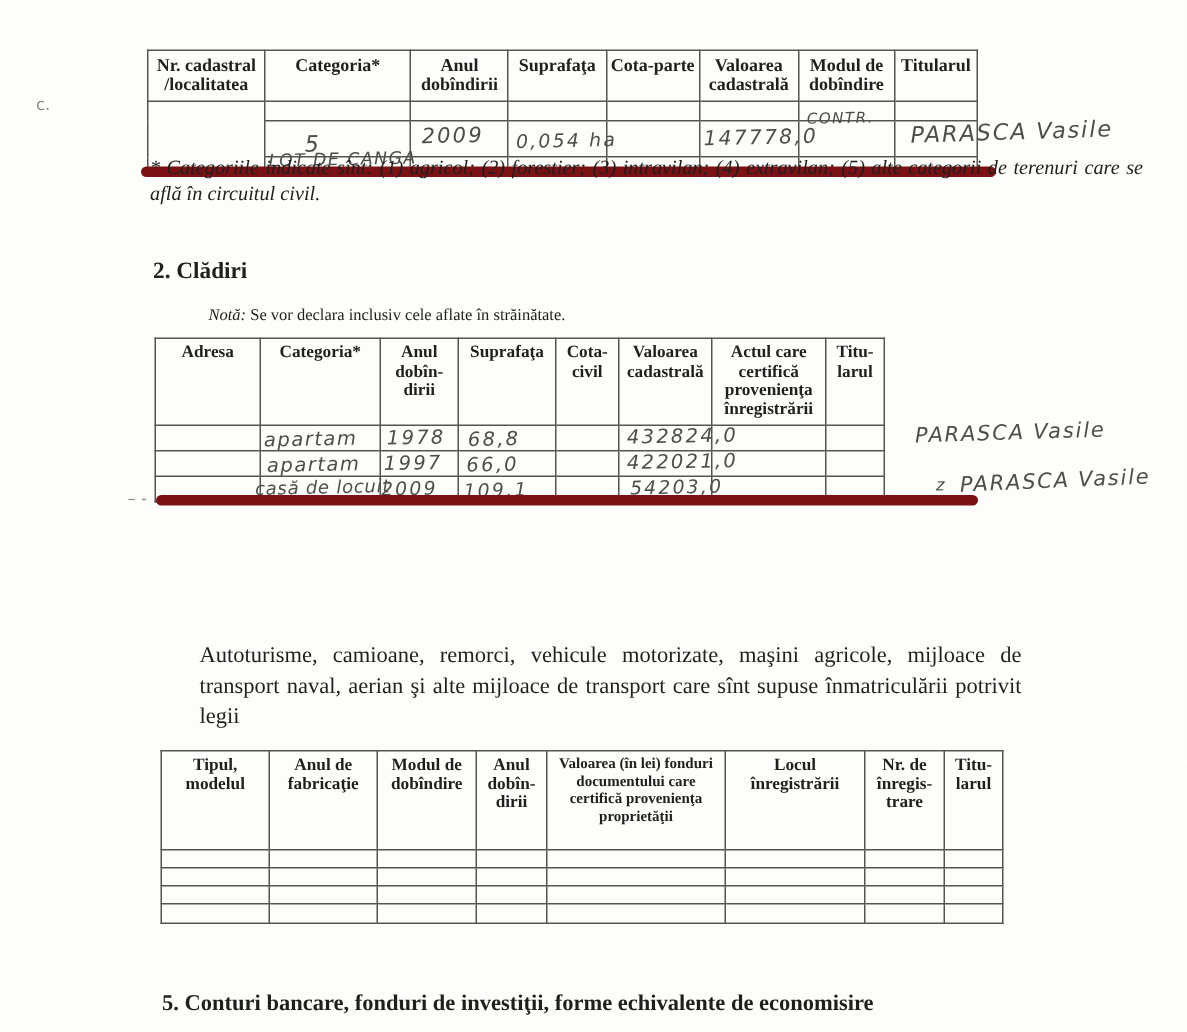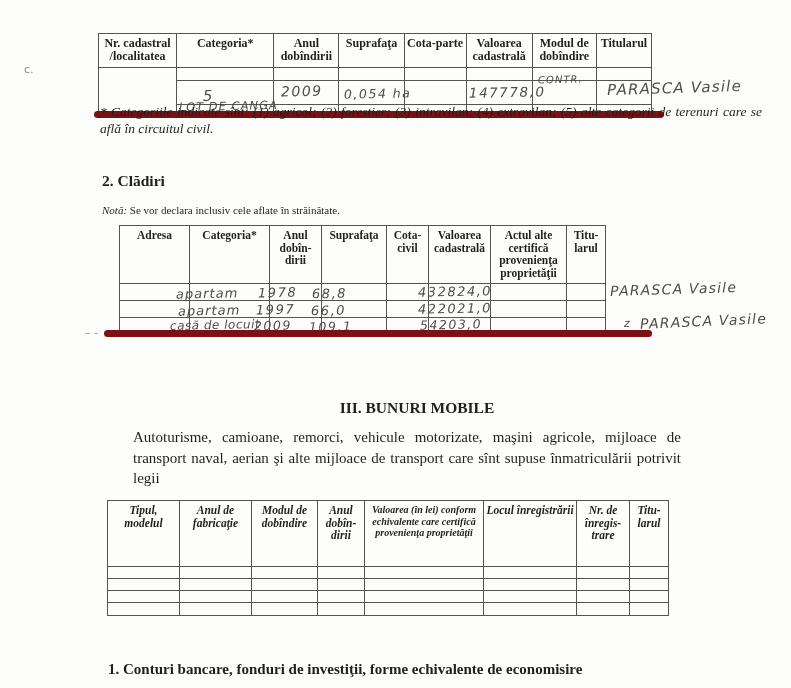--- a/index.html
+++ b/index.html
@@ -13,46 +13,46 @@
   table.scan th{font-weight:bold;text-align:center;font-size:12px;line-height:13px;padding-top:3px;}
   table.scan td{font-size:11px;}
   .clip2{height:27px;overflow:hidden;}
 
   #tbl-terenuri{left:98px;top:33px;width:554px;}
   #tbl-terenuri tr.hdr{height:34px;}
   #tbl-terenuri tr.r-a{height:13px;}
   #tbl-terenuri tr.r-b{height:24px;}
   #tbl-terenuri tr.r-c{height:13px;}
 
-  #tbl-cladiri{left:119px;top:225px;width:486px;}
+  #tbl-cladiri{left:103px;top:225px;width:486px;}
   #tbl-cladiri tr.hdr{height:58px;}
   #tbl-cladiri tr.row{height:17px;}
   #tbl-cladiri th{font-size:11.5px;line-height:12.5px;}
 
-  #tbl-bunuri{left:107px;top:500px;width:561px;font-style:italic;}
+  #tbl-bunuri{left:107px;top:500px;width:561px;}
   #tbl-bunuri tr.hdr{height:66px;}
   #tbl-bunuri tr.row{height:12px;}
   #tbl-bunuri th{font-size:11.5px;line-height:12.5px;}
   #tbl-bunuri th.small{font-size:10px;line-height:11.5px;font-weight:bold;}
 
   
   .hw{position:absolute;font-family:"DejaVu Sans",sans-serif;font-style:italic;
       color:#4d4d49;white-space:nowrap;transform:rotate(-1.2deg);}
   .hw.num{letter-spacing:1.5px;}
   .hw.name{font-size:15px;letter-spacing:1.2px;transform:rotate(-1.8deg);}
 
   
   .redline{position:absolute;height:7px;background:#7b1115;border-radius:4px;}
 
   
   .footnote{position:absolute;font-style:italic;font-size:13.5px;line-height:16.5px;
       text-align:justify;}
   .heading{position:absolute;font-weight:bold;font-size:15.5px;}
   .center-head{position:absolute;font-weight:bold;font-size:15.5px;text-align:center;}
-  .nota{position:absolute;font-size:11px;}
+  .nota{position:absolute;font-size:11px;margin-left:37px;}
   .intro{position:absolute;font-weight:normal;font-size:15px;line-height:20.5px;text-align:justify;}
   .item{position:absolute;font-weight:bold;font-size:15px;}
   .margin-mark{position:absolute;color:#8a8a86;font-size:11px;font-family:"DejaVu Sans",sans-serif;}
 </style>
 </head>
 <body>
 
 <div class="page">
 
   <table class="scan" id="tbl-terenuri">
@@ -141,21 +141,21 @@
         <col style="width:39px">
     </colgroup>
     <tbody>
         <tr class="hdr">
       <th>Adresa</th>
       <th>Categoria*</th>
       <th>Anul dobîn- dirii</th>
       <th>Suprafaţa</th>
       <th>Cota- civil</th>
       <th>Valoarea cadastrală</th>
-      <th>Actul alte certifică provenienţa proprietăţii</th>
+      <th>Actul care certifică provenienţa înregistrării</th>
       <th>Titu- larul</th>
     </tr>
     <tr class="row">
       <td></td>
           <td></td>
       <td></td>
           <td></td>
       <td></td>
           <td></td>
       <td></td>
@@ -198,41 +198,40 @@
   <div class="hw" style="left:170px;top:318px;font-size:12px;letter-spacing:0.5px;">casă de locuit</div>
   <div class="hw num" style="left:254px;top:318px;font-size:12.5px;">2009</div>
   <div class="hw num" style="left:309px;top:319px;font-size:12.5px;">109,1</div>
   <div class="hw num" style="left:420px;top:317px;font-size:12.5px;">54203,0</div>
   <div class="hw" style="left:624px;top:317px;font-size:11px;">z</div>
   <div class="hw name" style="left:640px;top:313px;font-size:14px;transform:rotate(-2.5deg);">PARASCA Vasile</div>
 
   <div class="redline" style="left:104px;top:330px;width:548px;"></div>
 
 
-  <div class="center-head" style="left:110px;top:399px;width:614px;">III. BUNURI MOBILE</div>
   <div class="intro" style="left:133px;top:427px;width:548px;">Autoturisme, camioane, remorci, vehicule motorizate, maşini agricole, mijloace de transport naval, aerian şi alte mijloace de transport care sînt supuse înmatriculării potrivit legii</div>
 
   <table class="scan" id="tbl-bunuri">
     <colgroup>
       <col style="width:72px">
         <col style="width:72px">
         <col style="width:66px">
         <col style="width:47px">
       <col style="width:119px">
         <col style="width:93px">
         <col style="width:53px">
         <col style="width:39px">
     </colgroup>
     <tbody>
         <tr class="hdr">
       <th>Tipul, modelul</th>
       <th>Anul de fabricaţie</th>
       <th>Modul de dobîndire</th>
       <th>Anul dobîn- dirii</th>
-      <th class="small">Valoarea (în lei) conform echivalente care certifică provenienţa proprietăţii</th>
+      <th class="small">Valoarea (în lei) fonduri documentului care certifică provenienţa proprietăţii</th>
       <th>Locul înregistrării</th>
       <th>Nr. de înregis- trare</th>
       <th>Titu- larul</th>
     </tr>
     <tr class="row">
       <td></td>
           <td></td>
       <td></td>
           <td></td>
       <td></td>
@@ -266,18 +265,18 @@
       <td></td>
           <td></td>
       <td></td>
           <td></td>
       <td></td>
           <td></td>
     </tr>
   </tbody>
     </table>
 
-  <div class="item" style="left:108px;top:661px;">1. Conturi bancare, fonduri de investiţii, forme echivalente de economisire</div>
+  <div class="item" style="left:108px;top:661px;">5. Conturi bancare, fonduri de investiţii, forme echivalente de economisire</div>
 
   <div class="margin-mark" style="left:24px;top:63px;">c.</div>
   <div class="margin-mark" style="left:85px;top:326px;">– -</div>
 
 </div>
 
 </body></html>

